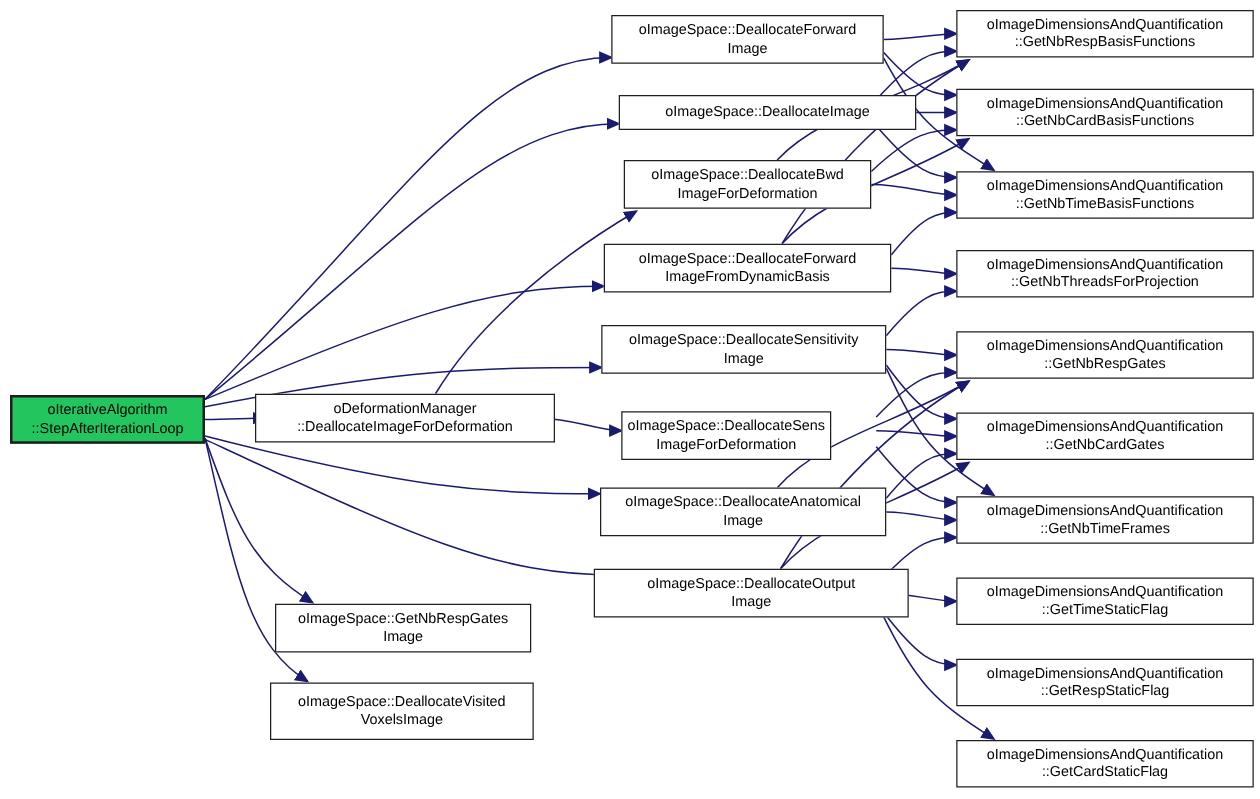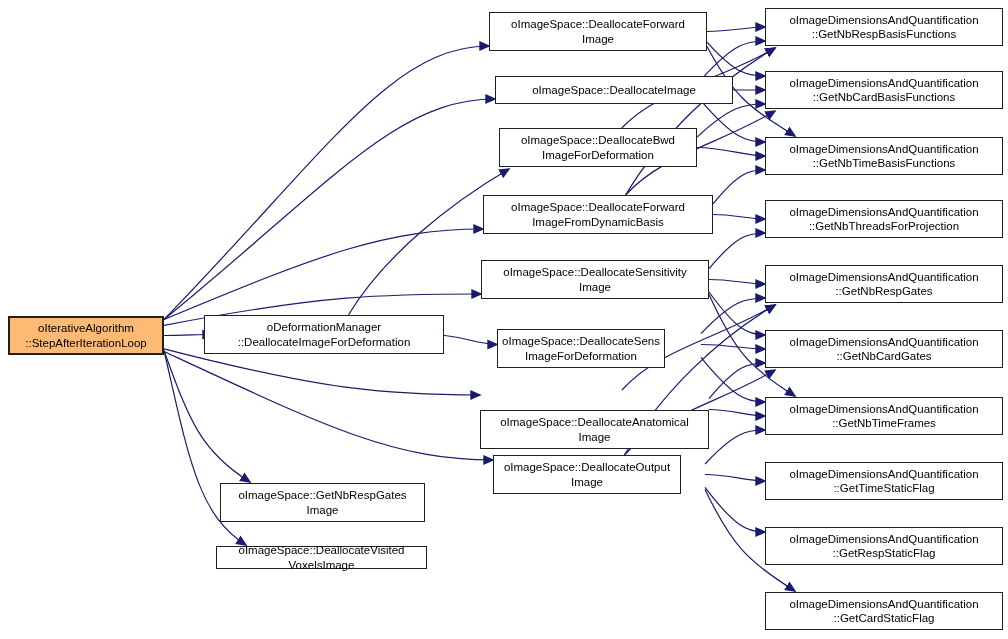--- a/index.html
+++ b/index.html
@@ -9,21 +9,21 @@
   }
   #graph{position:absolute;left:0;top:0;width:1008px;height:639px;}
   #edge-layer{position:absolute;left:0;top:0;z-index:0;}
   .node{
     position:absolute;box-sizing:border-box;z-index:1;
     background:#ffffff;border:1px solid #1f1f1f;color:#000;
     display:flex;flex-direction:column;justify-content:center;align-items:center;
     font-size:11.5px;line-height:14.5px;text-align:center;white-space:nowrap;
     cursor:pointer;
   }
-  .node.root{background:#fdba74;border-width:2px;cursor:default;}
+  .node.root{background:#22c55e;border-width:2px;cursor:default;}
   .node span{display:block;}
 </style>
 </head>
 <body>
 
 <div id="graph">
   <svg id="edge-layer" width="1008" height="639" viewBox="0 0 1008 639">
     <defs>
       <marker id="arrowhead" viewBox="0 0 10 10" refX="8.5" refY="5" markerWidth="9.5" markerHeight="9.5" orient="auto">
         <path d="M0,0.6 L10,5 L0,9.4 z" fill="#1a1a70"></path>
@@ -97,33 +97,33 @@
       <span>ImageFromDynamicBasis</span>
     </div>
     <div class="node" style="left: 481px; top: 260px; width: 228px; height: 39px;">
       <span>oImageSpace::DeallocateSensitivity</span>
       <span>Image</span>
     </div>
     <div class="node" style="left: 497px; top: 329px; width: 168px; height: 39px;">
       <span>oImageSpace::DeallocateSens</span>
       <span>ImageForDeformation</span>
     </div>
-    <div class="node" style="left: 480px; top: 390px; width: 229px; height: 39px; margin-top: 20px;">
+    <div class="node" style="left: 480px; top: 390px; width: 229px; height: 39px;">
       <span>oImageSpace::DeallocateAnatomical</span>
       <span>Image</span>
     </div>
-    <div class="node" style="left: 493px; top: 455px; width: 188px; height: 39px;">
+    <div class="node" style="left: 475px; top: 455px; width: 252px; height: 39px;">
       <span>oImageSpace::DeallocateOutput</span>
       <span>Image</span>
     </div>
     <div class="node" style="left: 220px; top: 483px; width: 205px; height: 39px;">
       <span>oImageSpace::GetNbRespGates</span>
       <span>Image</span>
     </div>
-    <div class="node" style="left: 216px; top: 546px; width: 211px; height: 23px;">
+    <div class="node" style="left: 216px; top: 546px; width: 211px; height: 46px;">
       <span>oImageSpace::DeallocateVisited</span>
       <span>VoxelsImage</span>
     </div>
     <div class="node" style="left: 765px; top: 8px; width: 238px; height: 38px;">
       <span>oImageDimensionsAndQuantification</span>
       <span>::GetNbRespBasisFunctions</span>
     </div>
     <div class="node" style="left: 765px; top: 71px; width: 238px; height: 38px;">
       <span>oImageDimensionsAndQuantification</span>
       <span>::GetNbCardBasisFunctions</span>

